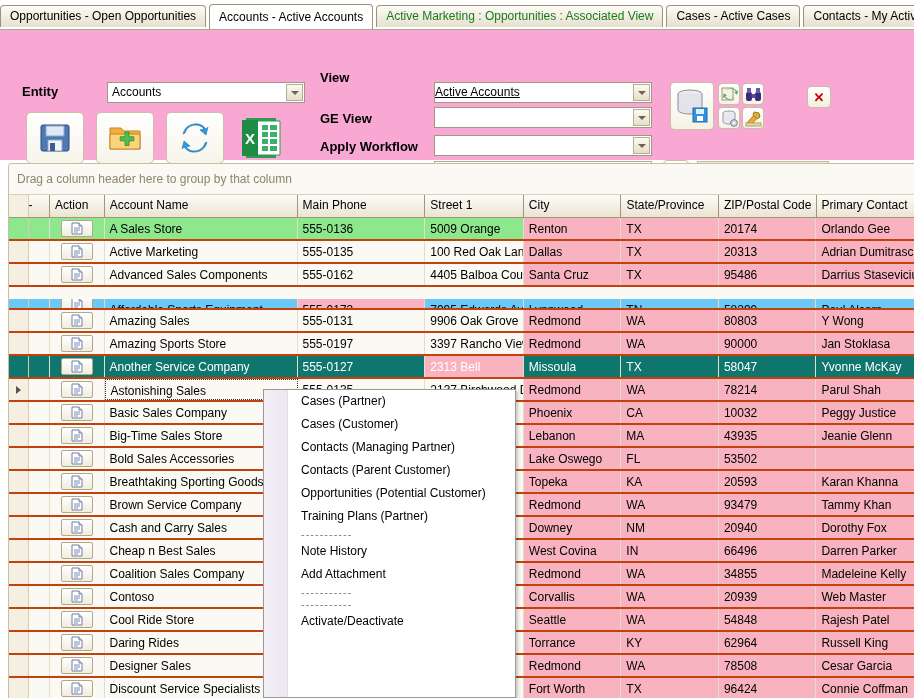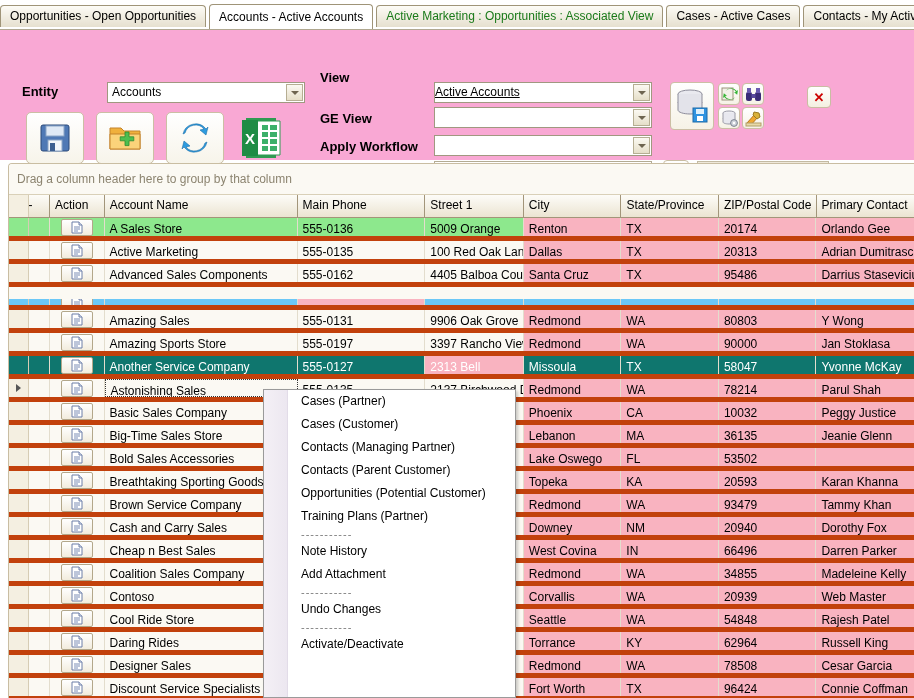--- a/index.html
+++ b/index.html
@@ -119,21 +119,21 @@
     border-bottom:1px solid #d9d0b8;
   }
   .hrow{display:flex;height:22px;background:linear-gradient(to bottom,#fdfcf8,#ebe4d2);
         border-bottom:1px solid #a2957a;}
   .hcell{
     border-right:1px solid #a2957a;
     line-height:21px;padding-left:5px;font-size:12px;
     box-sizing:border-box;overflow:hidden;white-space:nowrap;
   }
   .body{position:relative;}
-  .row{display:flex;height:23px;border-bottom:5px solid #c2410c;box-sizing:border-box;}
+  .row{display:flex;height:23px;border-bottom:2px solid #c2410c;box-sizing:border-box;}
   .cell{
     border-right:1px solid #e3ddcd;
     line-height:22px;padding-left:5px;font-size:12px;
     box-sizing:border-box;overflow:hidden;white-space:nowrap;
   }
   .c-ind{width:20px;background:#f4efe1;border-right:1px solid #d6ccb4;
          display:flex;align-items:center;justify-content:center;padding-left:0;}
   .c-dash{width:22px;padding-left:0;}
   .c-action{width:56px;padding-left:0;display:flex;align-items:center;justify-content:center;}
   .c-name{width:198px;}
@@ -568,21 +568,21 @@
                 <line x1="3" y1="10" x2="7" y2="10"></line>
               </g>
             </svg>
           </div>
         </div>
         <div class="cell c-name">Big-Time Sales Store</div>
         <div class="cell c-phone"></div>
         <div class="cell c-street"></div>
         <div class="cell c-city pinkcell">Lebanon</div>
         <div class="cell c-state pinkcell">MA</div>
-        <div class="cell c-zip pinkcell">36135</div>
+        <div class="cell c-zip pinkcell">43935</div>
         <div class="cell c-contact pinkcell">Jeanie Glenn</div>
       </div>
       <div class="row">
         <div class="cell c-ind"></div>
         <div class="cell c-dash"></div>
         <div class="cell c-action">
           <div class="actbtn">
             <svg width="12" height="13" viewBox="0 0 12 13">
               <path d="M1 1h7l3 3v8H1z" fill="#ffffff" stroke="#6d7fa8"></path>
               <path d="M8 1v3h3" fill="#dfe5f2" stroke="#6d7fa8"></path>
@@ -851,17 +851,16 @@
       <div class="mi">Cases (Partner)</div>
       <div class="mi">Cases (Customer)</div>
       <div class="mi">Contacts (Managing Partner)</div>
       <div class="mi">Contacts (Parent Customer)</div>
       <div class="mi">Opportunities (Potential Customer)</div>
       <div class="mi">Training Plans (Partner)</div>
       <div class="msep">-----------</div>
       <div class="mi">Note History</div>
       <div class="mi">Add Attachment</div>
       <div class="msep">-----------</div>
-      <div class="mi">Undo Changes</div>
       <div class="msep">-----------</div>
       <div class="mi">Activate/Deactivate</div>
     </div>
 </div>
 
 </body></html>

